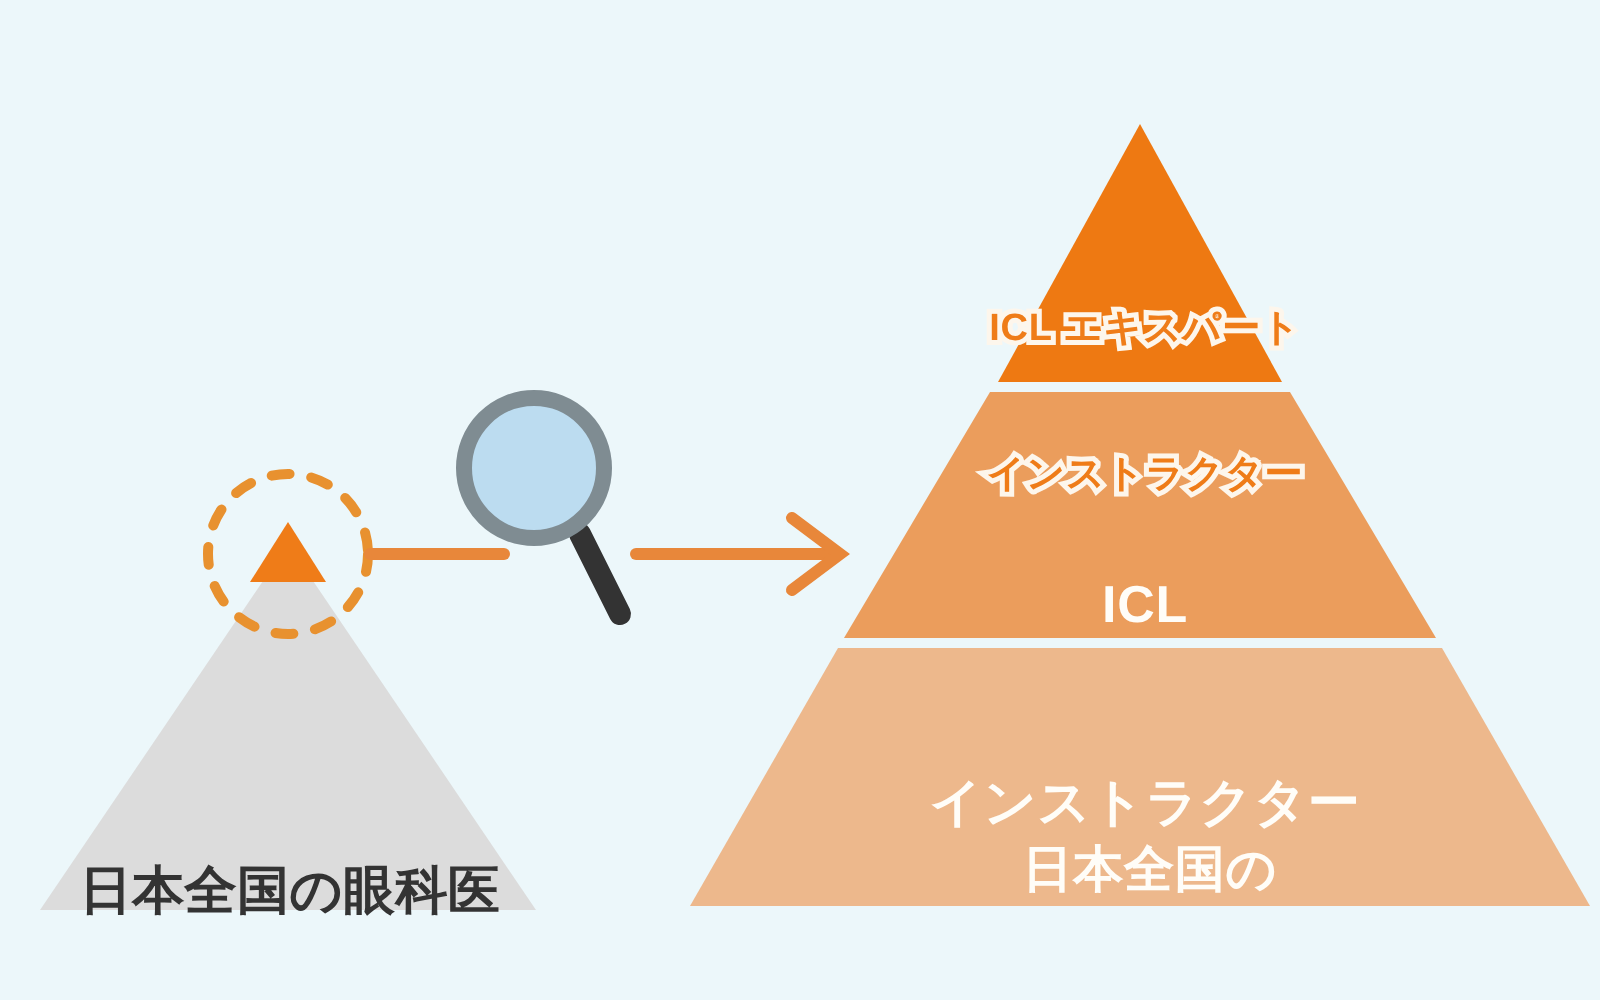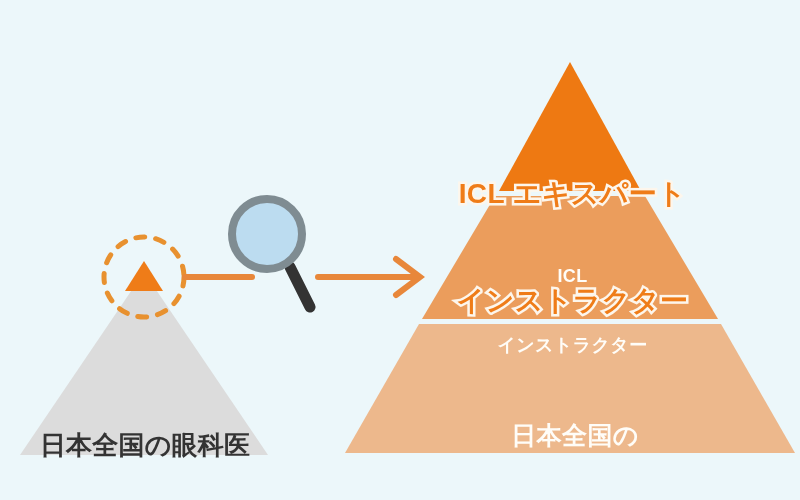--- a/index.html
+++ b/index.html
@@ -42,32 +42,32 @@
     width: 290px;
     font-size: 26px;
     color: #333333;
     letter-spacing: 0.2px;
   }
 
   #tier-top-caption {
     left: 400px;
     top: 104px;
     width: 345px;
-    font-size: 28px;
+    font-size: 19px;
     color: #ef7c18;
     letter-spacing: 0.4px;
     -webkit-text-stroke: 5px #fdf6ec;
     paint-order: stroke fill;
   }
 
   #tier-mid-caption {
     left: 400px;
     top: 219px;
     width: 345px;
-    font-size: 18px;
+    font-size: 26px;
     color: #fffdf8;
     letter-spacing: 0.4px;
   }
 
   #tier-bottom-caption {
     left: 390px;
     top: 355px;
     width: 370px;
     font-size: 25px;
     color: #fffdf8;

